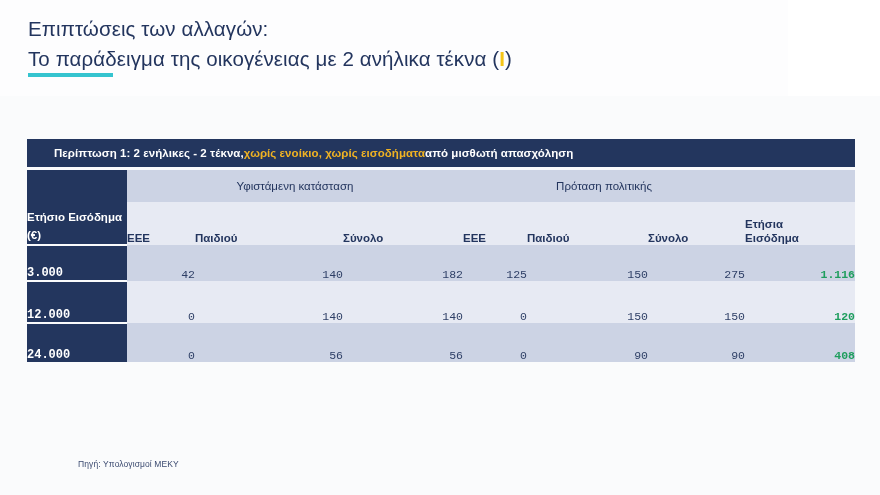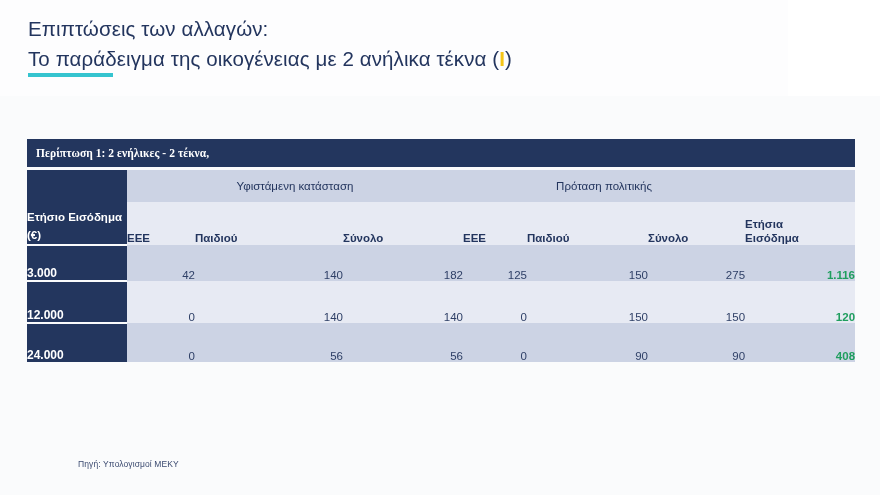--- a/index.html
+++ b/index.html
@@ -65,25 +65,24 @@
 
   
   #case-header {
     height: 28px;
     background: #23365e;
     color: #ffffff;
     font-size: 11.5px;
     font-weight: 700;
     display: flex;
     align-items: center;
-    padding-left: 9px;
+    padding-left: 27px;
     box-sizing: border-box;
     letter-spacing: 0.05px;
     white-space: nowrap;
-    font-family: Liberation Serif, serif;
   }
   #case-header .hl { color: #f0b323; }
 
   
   table.data-grid {
     width: 828px;
     border-collapse: collapse;
     table-layout: fixed;
     margin-top: 3px;
     font-size: 11.5px;
@@ -142,21 +141,21 @@
     font-weight: 700;
     vertical-align: bottom;
     padding-bottom: 5px;
     line-height: 14px;
     border-right: 2px solid #fafbfc;
   }
   .hdr-cell.last { border-right: none; }
   .hdr-cell .two-line { display: block; }
 
   
-  tr.data-row td { vertical-align: bottom; }
+  tr.data-row td { vertical-align: bottom; font-family: Liberation Mono, monospace; }
   tr.row-a td { height: 34px; }
   tr.row-b td { height: 40px; }
   tr.row-c td { height: 38px; margin-top: 44px; }
 
   td.income-cell {
     background: #23365e;
     color: #ffffff;
     font-size: 12px;
     font-weight: 700;
     text-align: left;
@@ -203,20 +202,22 @@
   <div id="title-block">
     <div class="title-line">Επιπτώσεις των αλλαγών:</div>
     <div class="title-line"><span>Το παράδειγμα της οικογένειας με 2 ανήλικα τέκνα (</span><span class="roman-numeral">Ι</span><span class="paren">)</span></div>
   </div>
   <div id="title-underline"></div>
 
   <div id="table-wrap">
 
     <div id="case-header">
         <span>Περίπτωση 1: 2 ενήλικες - 2 τέκνα, </span>
+        <span class="hl">χωρίς ενοίκιο, χωρίς εισοδήματα</span>
+        <span> από μισθωτή απασχόληση</span>
       </div>
 
     <table class="data-grid">
       <colgroup>
         <col class="c-income">
           <col class="c-eee1">
           <col class="c-kid1">
           <col class="c-sum1">
         <col class="c-eee2">
           <col class="c-kid2">

